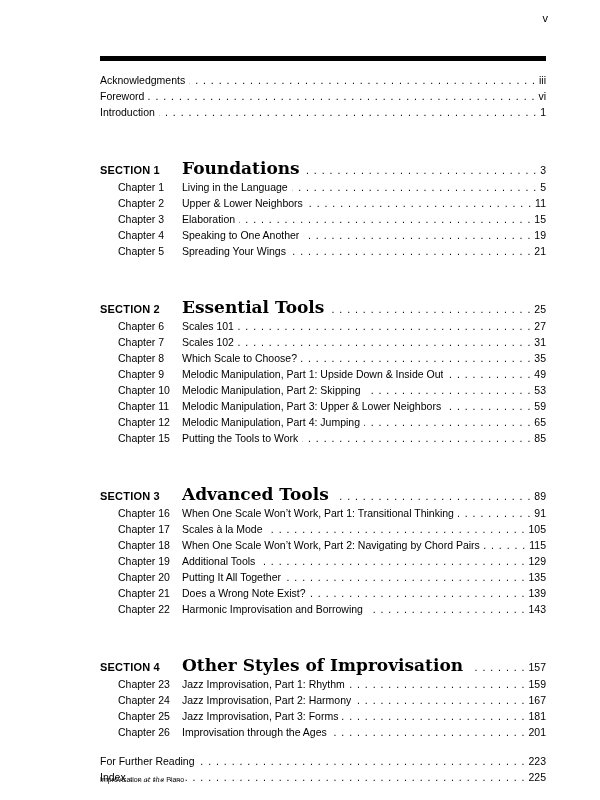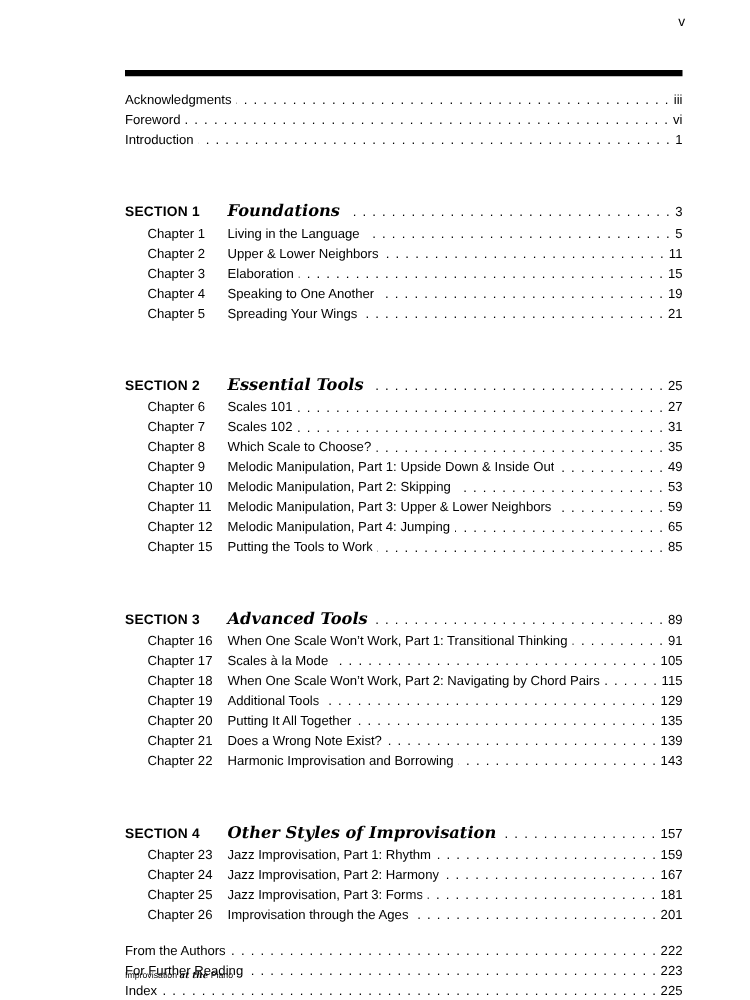--- a/index.html
+++ b/index.html
@@ -46,36 +46,36 @@
   .section-row { line-height:18px; }
   .section-label {
     flex:0 0 auto; width:82px;
     font-weight:bold; font-size:11px;
     letter-spacing:0.2px;
     margin-top:32px;
   }
   .section-title {
     flex:0 0 auto;
     font-family:"DejaVu Serif", serif;
-    font-style:italic; font-weight:bold;
-    font-size:13px;
+    font-weight:bold;
+    font-size:17px;
     padding-right:2px;
   }
   .chapter-label { flex:0 0 auto; width:64px; margin-left:18px; }
   .chapter-title { flex:0 1 auto; overflow:hidden; }
 
   .back-matter { margin-top:13px; }
 
   .footer {
     position:absolute; left:100px; bottom:16px;
     font-size:7px; color:#000;
   }
   .footer .script {
     font-family:"DejaVu Serif", serif;
-    font-style:italic; font-weight:bold;
+    font-style:italic; font-weight:normal;
   }
 </style>
 </head>
 <body>
 
 <div class="page">
   <div class="folio">v</div>
 
   <div class="content">
     <div class="title-rule"></div>
@@ -269,25 +269,20 @@
           </div>
           <div class="toc-row chapter-row">
             <span class="chapter-label">Chapter 26</span>
             <span class="chapter-title">Improvisation through the Ages</span>
             <span class="leader"></span>
             <span class="pagenum">201</span>
           </div>
         </div>
       </div>
     <div class="back-matter">
-        <div class="toc-row fm-row">
-          <span class="fm-title">From the Authors</span>
-          <span class="leader"></span>
-          <span class="pagenum">222</span>
-        </div>
         <div class="toc-row fm-row">
           <span class="fm-title">For Further Reading</span>
           <span class="leader"></span>
           <span class="pagenum">223</span>
         </div>
         <div class="toc-row fm-row">
           <span class="fm-title">Index</span>
           <span class="leader"></span>
           <span class="pagenum">225</span>
         </div>

